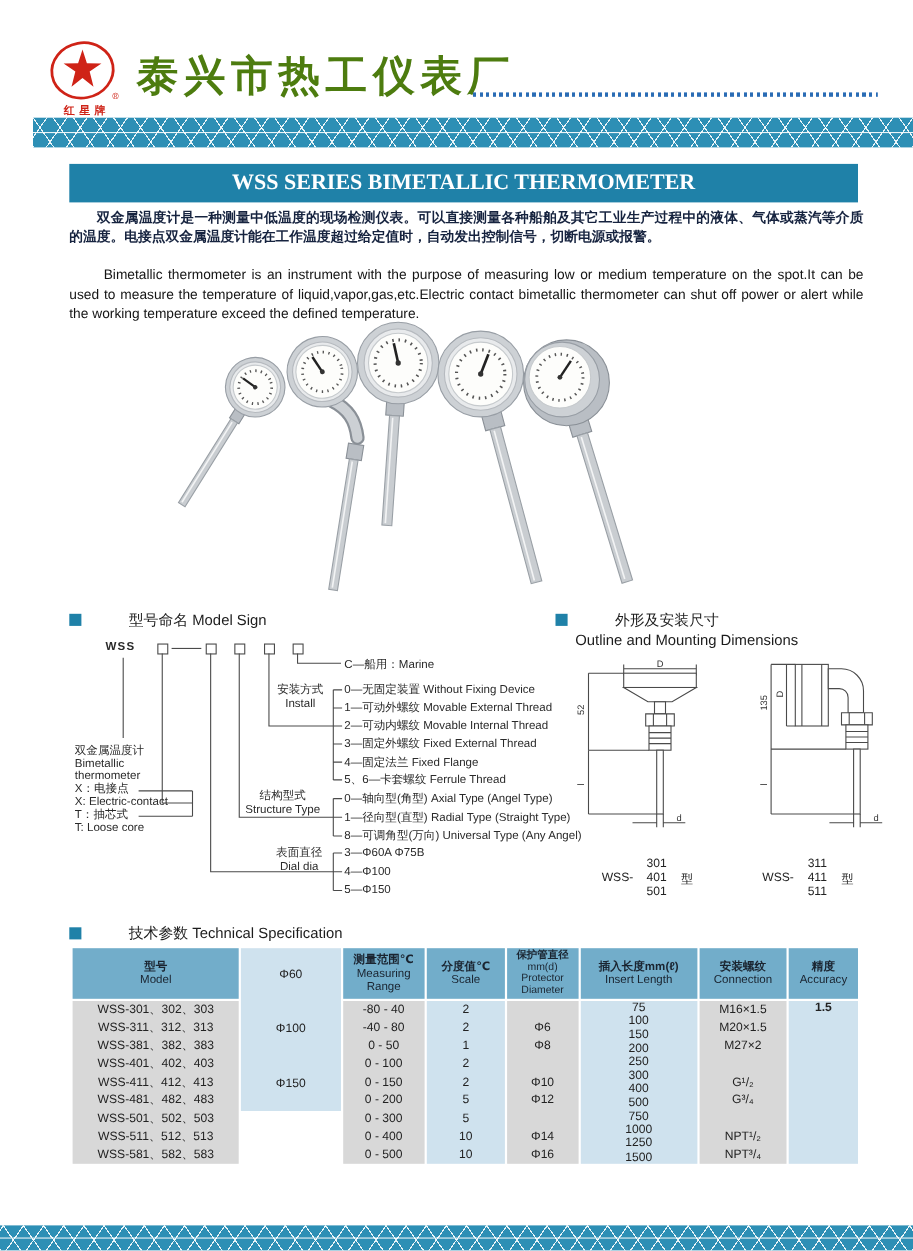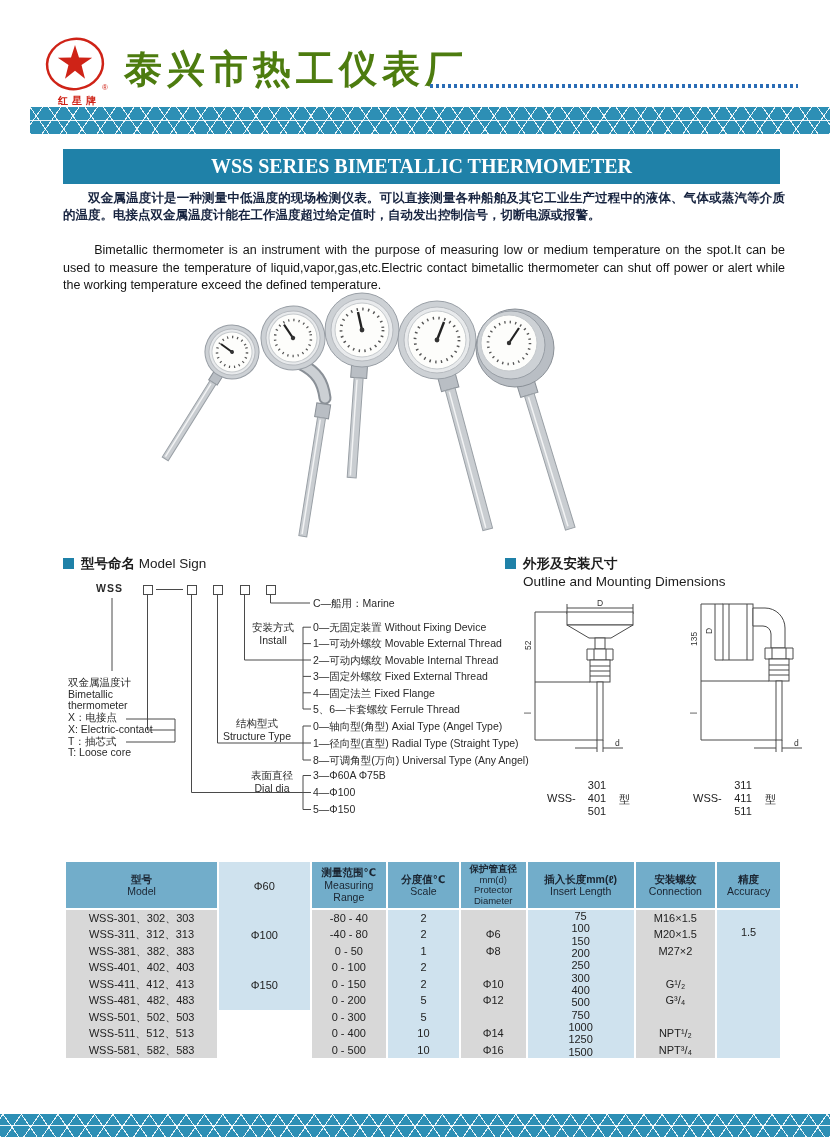--- a/index.html
+++ b/index.html
@@ -31,21 +31,21 @@
              display:flex;align-items:center;justify-content:center;gap:20px;
              color:#fff;font-family:"Liberation Serif","DejaVu Serif",serif;
              font-weight:bold;font-size:20px;white-space:nowrap;}
   #intro-zh{left:63px;top:190px;width:722px;font-size:12.5px;font-weight:bold;color:#16233f;
             line-height:17px;text-align:justify;text-indent:2em;}
   #intro-en{left:63px;top:227px;width:722px;font-size:12.5px;color:#141414;
             line-height:17.5px;text-align:justify;text-indent:2.5em;margin-top:15px;}
 
   
   .sec-head{font-size:13.5px;color:#1c1c1c;white-space:nowrap;}
-  .sec-head .zh{font-weight:bold;}
+  .sec-head .zh{font-weight:normal;margin-left:36px;}
   .bullet{display:inline-block;width:11px;height:11px;background:#1f81a8;margin-right:7px;
           vertical-align:-1px;}
 
   
   #model-sign{left:63px;top:555px;width:445px;height:268px;}
   #model-sign .dg{position:absolute;font-size:10.5px;color:#2a2a2a;white-space:nowrap;}
   #ms-prefix{left:33px;top:27px;font-size:11.5px;font-weight:bold;letter-spacing:1px;}
   .ms-box{position:absolute;top:30px;width:8px;height:8px;border:1px solid #4a4a4a;background:#fff;}
   #ms-dash{position:absolute;left:93px;top:34px;width:27px;border-top:1.5px solid #4a4a4a;}
   #ms-left-block{left:5px;top:122px;line-height:11.7px;font-size:10.5px;}
@@ -70,21 +70,21 @@
   .th{height:46px;background:#72adca;color:#1a2430;display:flex;flex-direction:column;
       align-items:center;justify-content:center;text-align:center;font-size:10.5px;line-height:12.5px;}
   .th .zh{font-weight:bold;}
   .th.small{font-size:9.5px;line-height:10.5px;}
   .tb{height:148px;text-align:center;font-size:11px;color:#222;overflow:hidden;}
   .tb.gray{background:#d8d8d8;}
   .tb.blue{background:#cfe2ee;}
   .tb .cell{height:16.44px;line-height:16.44px;white-space:nowrap;}
   .tb .grp{height:49.33px;line-height:49.33px;}
   .tb .ins{height:12.33px;line-height:12.33px;}
-  #acc-val{margin-top:16px;}
+  #acc-val{font-weight:bold;}
 </style>
 </head>
 <body>
 
 <div id="page">
 
   <svg id="logo" class="abs" viewBox="0 0 74 76">
     <ellipse cx="33" cy="30" rx="28" ry="25" fill="none" stroke="#cf2317" stroke-width="2.5" transform="rotate(-10 33 30)"></ellipse>
     <polygon fill="#cf2317" points="33,11 37,23.5 50.2,23.8 39.5,31.1 43,44.8 33,36.8 23,44.8 26.5,31.1 15.8,23.8 29,23.5"></polygon>
     <text x="60" y="56" font-size="8" fill="#cf2317">®</text>
@@ -306,20 +306,23 @@
 
     <div class="model-pre" style="left:188px;top:237px">WSS-</div>
     <div class="model-stack" style="left:218px;top:224px;width:40px">
         <div class="mnum">311</div>
         <div class="mnum">411</div>
         <div class="mnum">511</div>
       </div>
     <div class="model-pre" style="left:260px;top:237px">型</div>
   </div>
 
+  <div id="spec-head" class="abs sec-head">
+    <span class="bullet"></span><span class="zh">技术参数</span>&nbsp;<span>Technical Specification</span>
+  </div>
 
   <div id="spec-table" class="abs">
     <div class="col" style="width:154px">
       <div class="th">
         <div class="zh">型号</div>
           <div>Model</div>
       </div>
       <div class="tb gray">
           <div class="cell">WSS-301、302、303</div>
           <div class="cell">WSS-311、312、313</div>

